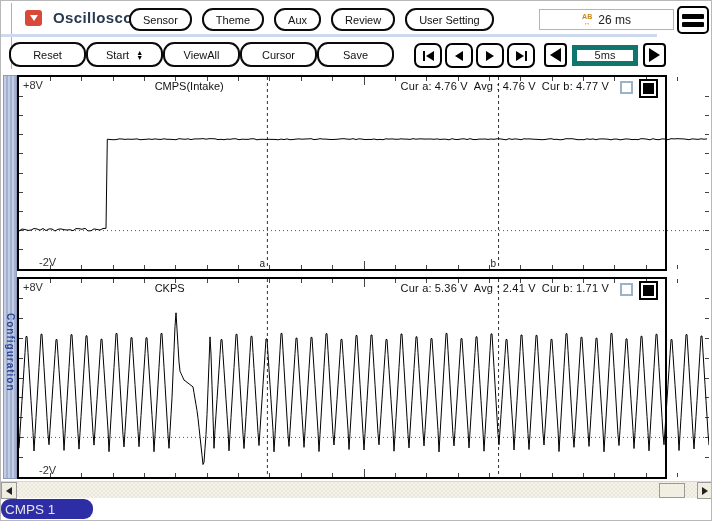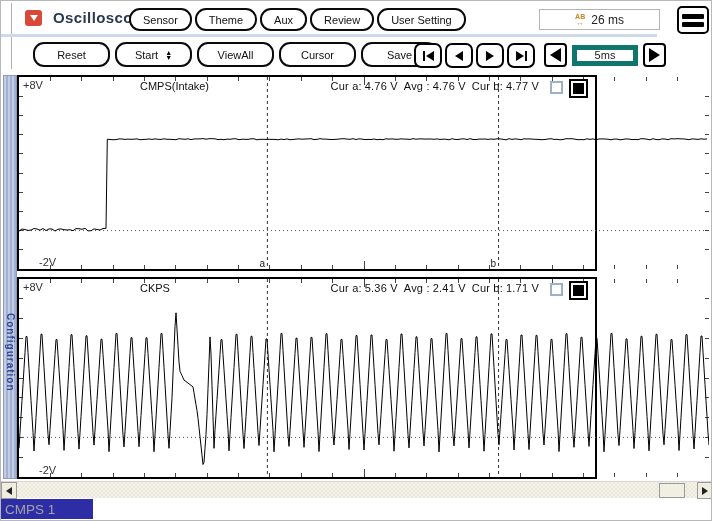--- a/index.html
+++ b/index.html
@@ -11,40 +11,40 @@
   }
   
   .chrome-vline { position:absolute; left:10px; top:2px; width:1px; height:66px; background:#b0b0b0; }
   .blue-strip { position:absolute; left:0; top:33px; width:656px; height:3px; background:#cdd9ec; }
   #app-icon {
     position:absolute; left:24px; top:9px; width:17px; height:16px; background:var(--c-accent);
     border-radius:3px; display:flex; align-items:center; justify-content:center;
   }
   #app-icon .tri-down { width:0; height:0; border-left:4px solid transparent; border-right:4px solid transparent; border-top:6px solid #fff; }
   #title { position:absolute; left:52px; top:8px; font-size:15px; font-weight:bold; color:#2b3950; letter-spacing:.4px; }
-  .pillrow1 { position:absolute; left:128px; top:7px; display:flex; gap:3px; }
+  .pillrow1 { position:absolute; left:128px; top:7px; display:flex; gap:10px; }
   .pill {
     height:23px; background:#fff; border:2px solid #0a0a0a; border-radius:11px;
     font-size:11px; color:#111; display:flex; align-items:center; justify-content:center;
     padding:0 12px; white-space:nowrap; cursor:pointer;
   }
   #timebox {
-    position:absolute; left:538px; top:8px; width:121px; height:21px; border:1px solid #b4b4b4;
+    position:absolute; left:538px; top:8px; width:135px; height:21px; border:1px solid #b4b4b4;
     display:flex; align-items:center; justify-content:center; gap:6px; font-size:12px; color:#222; background:#fff;
   }
   #ab-icon { display:flex; flex-direction:column; align-items:center; line-height:6px; color:var(--c-orange); font-weight:bold; }
   #ab-icon .ab-t { font-size:7px; letter-spacing:0; }
   #ab-icon .ab-b { font-size:7px; }
   #menu-icon {
     position:absolute; left:676px; top:5px; width:32px; height:28px; border:2px solid #000; border-radius:5px;
     background:#fff; display:flex; flex-direction:column; justify-content:center; gap:3px; padding:3px 3px; cursor:pointer;
   }
   #menu-icon .bar { height:5px; background:#000; border-radius:1px; }
   
-  .pillrow2 { position:absolute; left:32px; top:41px; display:flex; gap:5px; }
+  .pillrow2 { position:absolute; left:8px; top:41px; display:flex; }
   .pillrow2 .pill { height:25px; min-width:77px; }
   .pill .spin { display:flex; flex-direction:column; line-height:5px; font-size:7px; margin-left:7px; color:#000; }
   .navgroup { position:absolute; left:413px; top:42px; display:flex; gap:3px; }
   .navbtn {
     width:28px; height:25px; border:2px solid #000; border-radius:7px; background:#fff;
     display:flex; align-items:center; justify-content:center; gap:1px; cursor:pointer;
   }
   .tri-l { width:0; height:0; border-top:5px solid transparent; border-bottom:5px solid transparent; border-right:8px solid #000; }
   .tri-r { width:0; height:0; border-top:5px solid transparent; border-bottom:5px solid transparent; border-left:8px solid #000; }
   .vbar { width:2px; height:10px; background:#000; }
@@ -60,21 +60,21 @@
   #sidebar {
     position:absolute; left:2px; top:74px; width:14px; height:404px; cursor:pointer;
     background:repeating-linear-gradient(90deg,#c3cde4 0 2px,#a3b0d2 2px 4px);
     border:1px solid #8d9abc; display:flex; align-items:center; justify-content:center;
   }
   #sidebar span {
     writing-mode:vertical-rl; font-size:10px; font-weight:bold; color:#2c4692; letter-spacing:1px;
     margin-top:150px;
   }
   
-  .panel { position:absolute; left:16px; width:580px; border:2px solid #000; background:#fff; }
+  .panel { position:absolute; left:16px; width:650px; border:2px solid #000; background:#fff; }
   #panel0 { top:74px; height:196px; }
   #panel1 { top:276px; height:202px; }
   .plot { position:absolute; inset:0; }
   .plot svg { display:block; }
   .vtop { position:absolute; left:4px; top:2px; font-size:11px; color:#333; }
   .vbot { position:absolute; left:20px; bottom:1px; font-size:11px; color:#333; }
   .ctitle { position:absolute; left:21%; top:3px; font-size:11px; color:#111; }
   .meas { position:absolute; right:56px; top:3px; display:flex; gap:6px; font-size:11px; color:#111; white-space:nowrap; }
   .meas .m span { letter-spacing:.2px; }
   .chk { position:absolute; right:32px; top:4px; width:13px; height:13px; border:2px solid #9cb2c6; background:#fff; cursor:pointer; }
@@ -89,21 +89,21 @@
     display:flex; align-items:center; justify-content:center; cursor:pointer;
   }
   .sbtn .tri-l { border-top-width:4px; border-bottom-width:4px; border-right-width:6px; border-right-color:#222; }
   .sbtn .tri-r { border-top-width:4px; border-bottom-width:4px; border-left-width:6px; border-left-color:#222; }
   #sb-left { left:0; }
   #sb-right { right:0; }
   #sb-thumb { position:absolute; left:658px; top:1px; width:26px; height:15px; background:#f1efe2; border:1px solid #999; cursor:grab; }
   
   #chan-tab {
     position:absolute; left:0; top:498px; height:20px; min-width:92px; background:var(--c-tab);
-    color:#a3a3a3; font-size:13.5px; display:flex; align-items:center; padding:0 6px 0 4px; cursor:pointer;
+    color:#e5e5e5; font-size:13.5px; display:flex; align-items:center; padding:0 6px 0 4px; cursor:pointer;border-radius:9px;
   }
 </style>
 </head>
 <body>
 
 <div id="win">
 
   <div class="chrome-vline"></div>
   <div class="blue-strip"></div>
 

